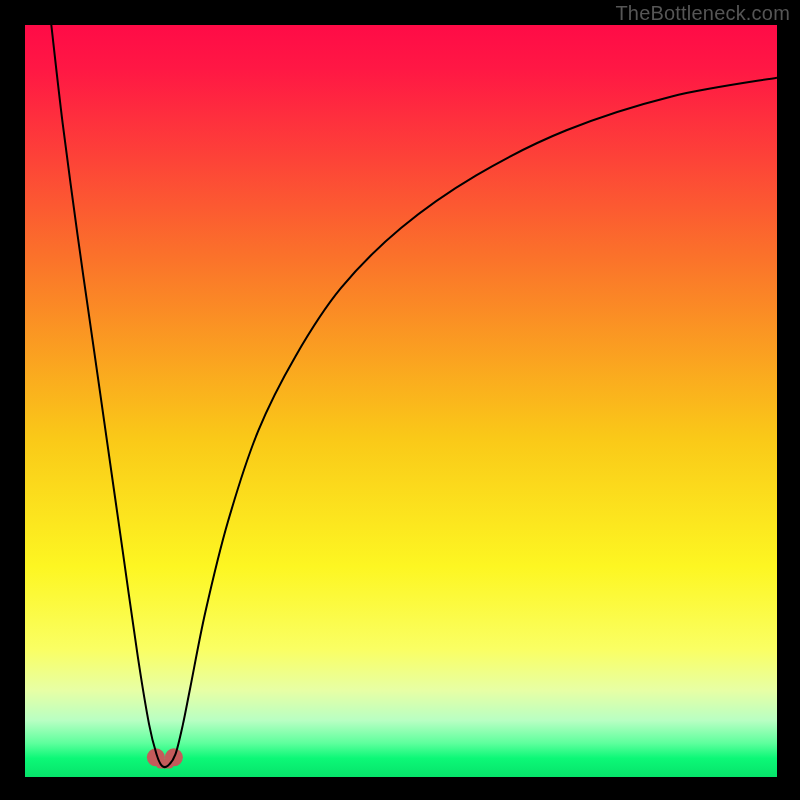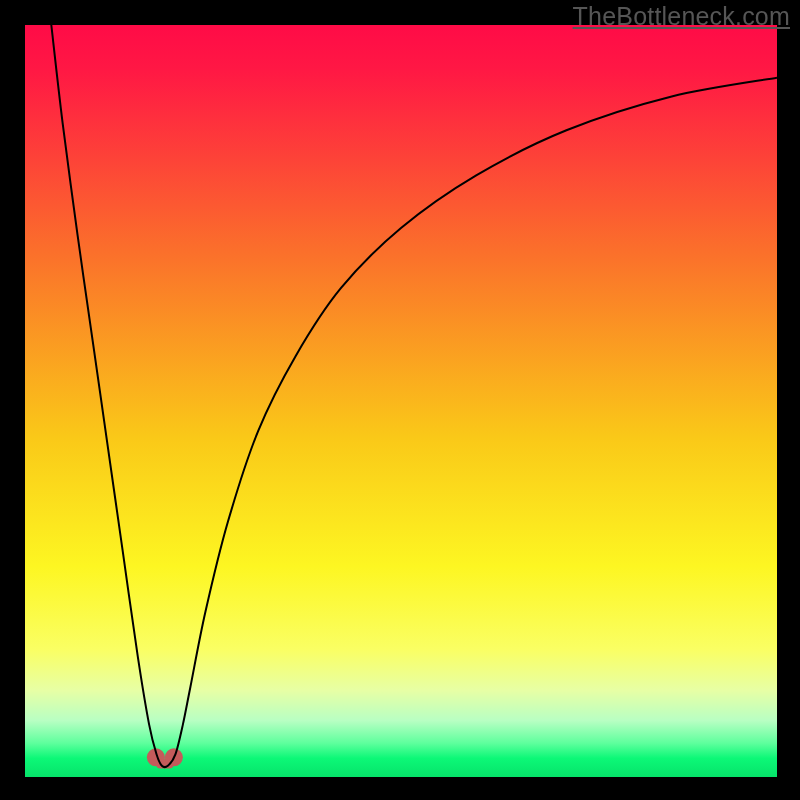--- a/index.html
+++ b/index.html
@@ -29,24 +29,23 @@
   }
   .curve-svg {
     position: absolute;
     inset: 0;
   }
   .watermark {
     position: absolute;
     top: 2px;
     right: 10px;
     font-family: Arial, Helvetica, sans-serif;
-    font-size: 25px;
+    font-size: 20px;
     color: #565656;
     letter-spacing: 0.2px;
-    text-decoration: underline;
   }
 </style>
 </head>
 <body>
 
 <div class="frame">
 
   <div class="plot-area">
     <svg class="gradient" viewBox="0 0 752 752" preserveAspectRatio="none">
       <defs>

